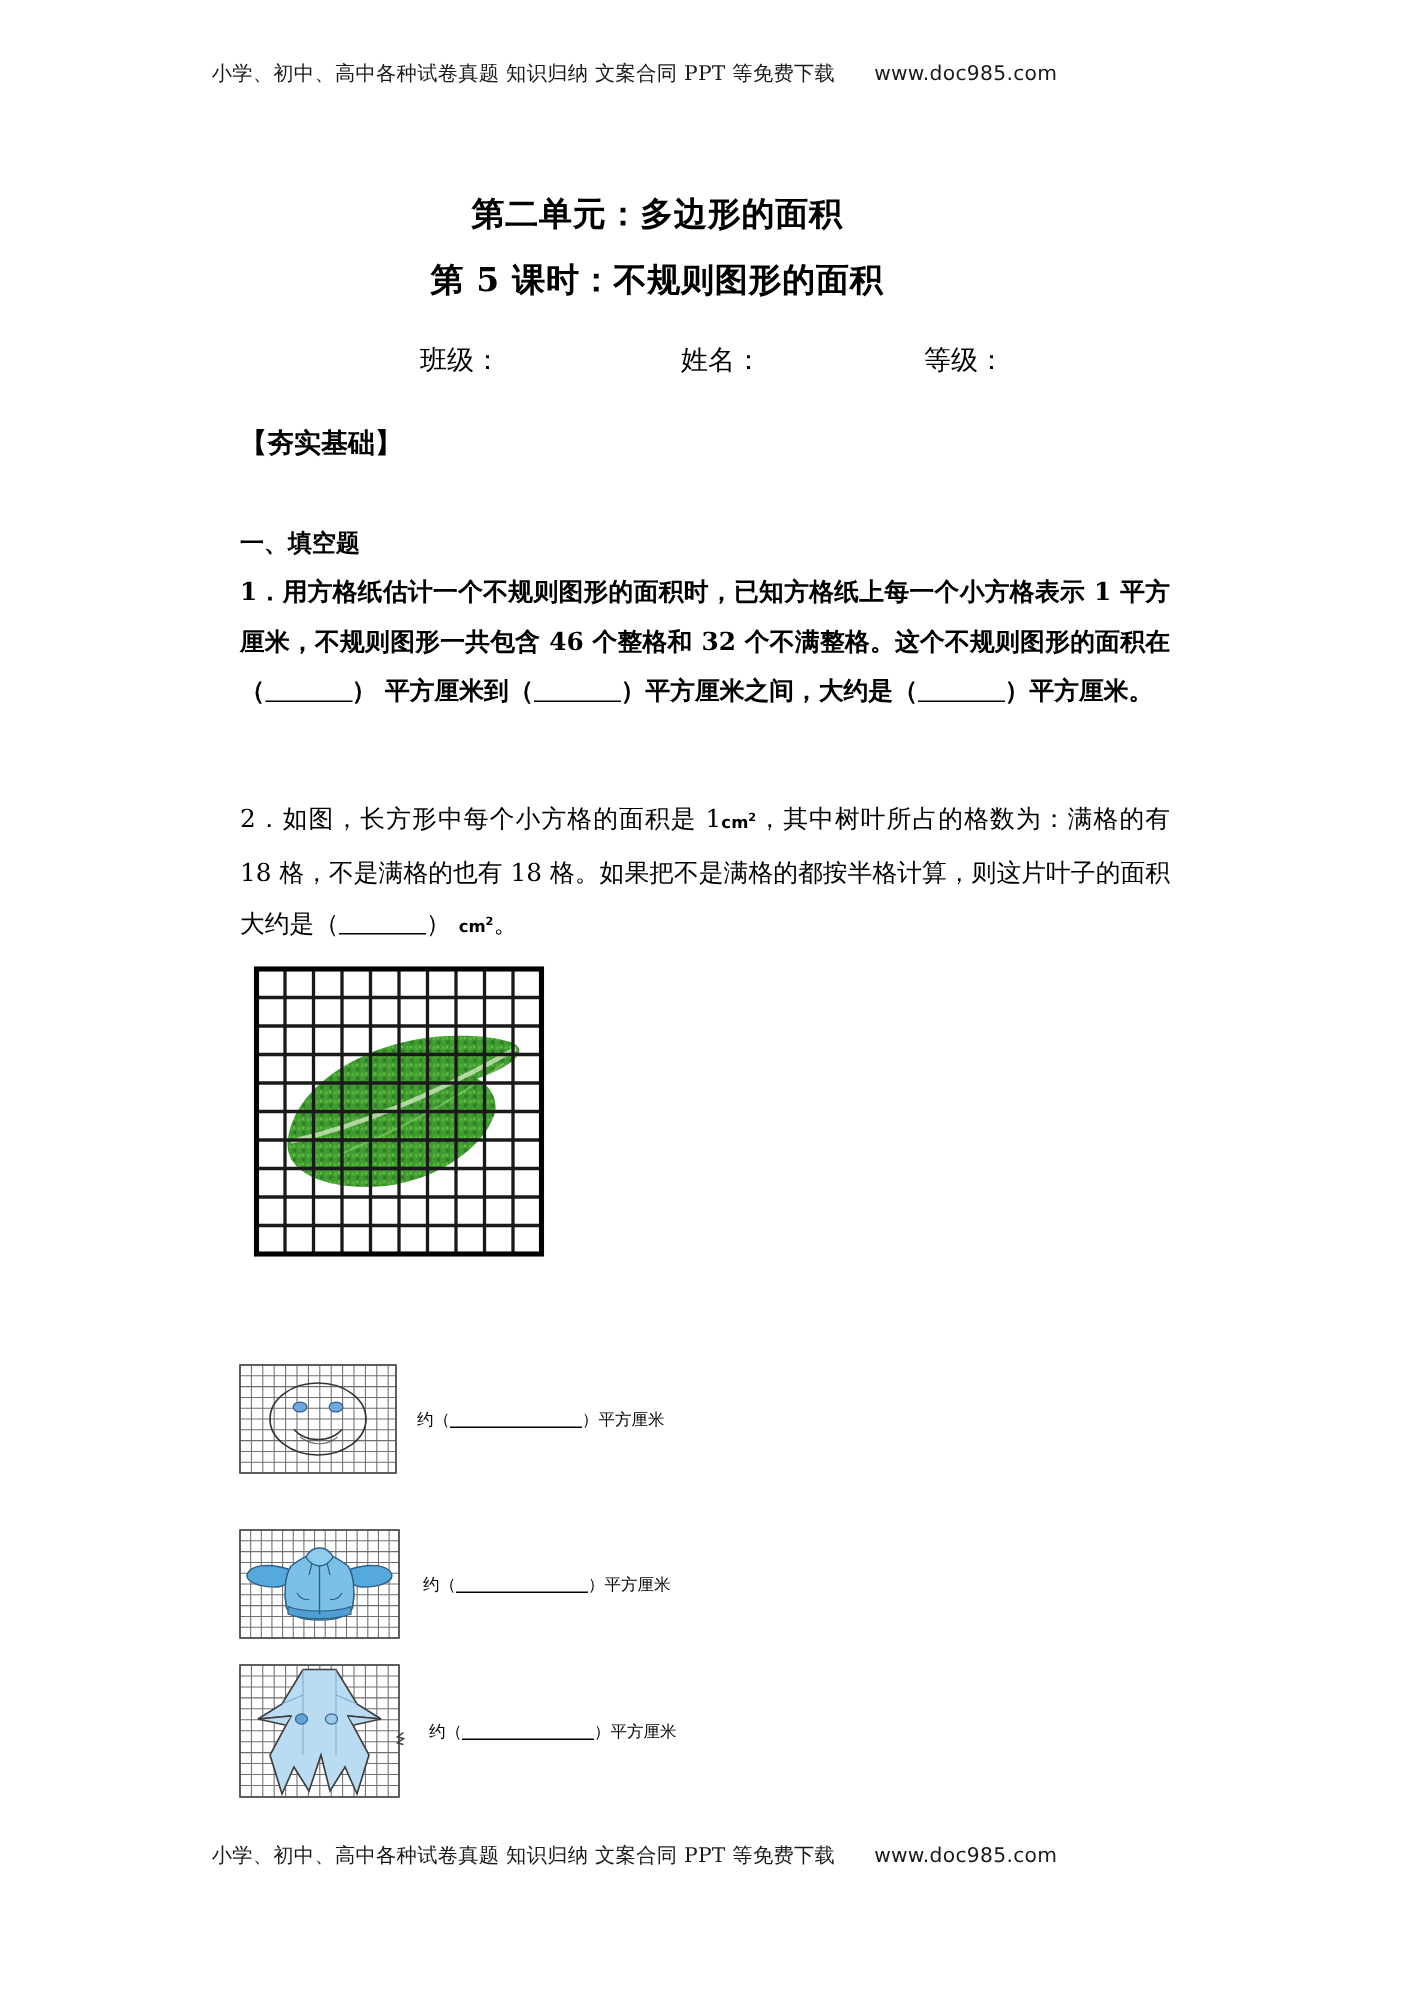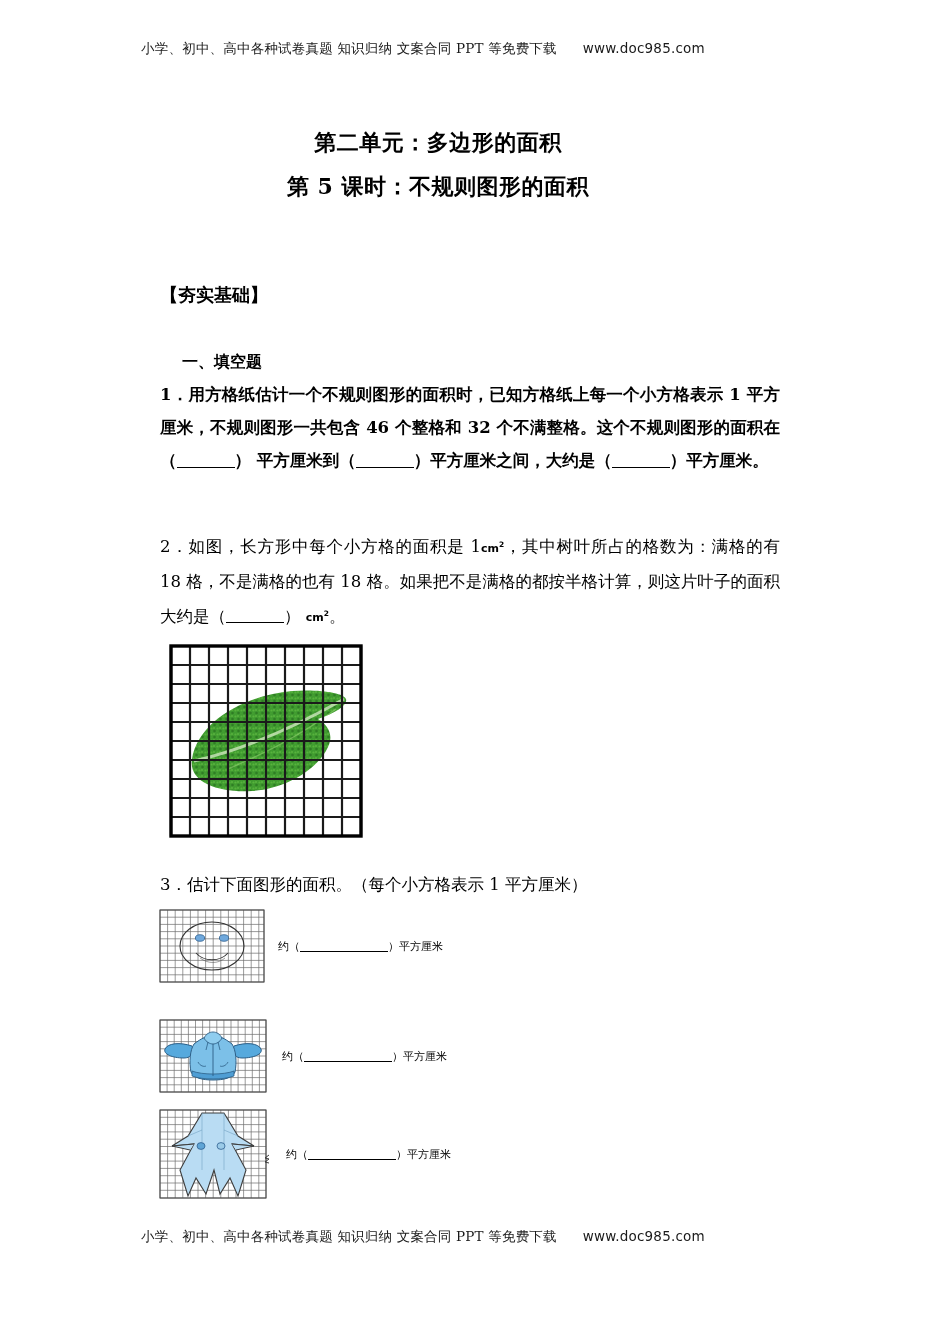--- a/index.html
+++ b/index.html
@@ -71,21 +71,21 @@
     font-size: 18px;
   }
   .st-basics { top: 283px; text-align: center; }
 
   .sub-title {
     position: absolute;
     left: 160px;
     font-weight: bold;
     font-size: 16px;
   }
-  .st-fill { top: 352px; margin-left: 22px; }
+  .st-fill { top: 352px; }
 
   
   .q-block {
     position: absolute;
     left: 160px;
     width: 620px;
     font-size: 16.5px;
     line-height: 33px;
     text-align: justify;
   }
@@ -147,20 +147,23 @@
 
 <div class="page">
 
   <div class="watermark watermark-top">
     <span>小学、初中、高中各种试卷真题 知识归纳 文案合同 PPT 等免费下载</span><span class="wm-url">www.doc985.com</span>
   </div>
 
   <div class="doc-title title-unit">第二单元：多边形的面积</div>
   <div class="doc-title title-lesson">第 5 课时：不规则图形的面积</div>
 
+  <div class="info-line">
+    <span>班级：</span><span class="gap-a"></span><span>姓名：</span><span class="gap-b"></span><span>等级：</span>
+  </div>
 
   <div class="section-title st-basics">【夯实基础】</div>
   <div class="sub-title st-fill">一、填空题</div>
 
   <div class="q-block q1">
     <span>1．</span><span>用方格纸估计一个不规则图形的面积时，已知方格纸上每一个小方格表示 1 平方厘米，不规则图形一共包含 46 个整格和 32 个不满整格。这个不规则图形的面积在（</span><span class="blank-s"></span><span>） 平方厘米到（</span><span class="blank-s"></span><span>）平方厘米之间，大约是（</span><span class="blank-s"></span><span>）平方厘米。</span>
   </div>
 
   <div class="q-block q2">
     <span>2．</span><span>如图，长方形中每个小方格的面积是 1</span><span class="unit-sup"><span>cm</span><sup>2</sup></span><span>，其中树叶所占的格数为：满格的有 18 格，不是满格的也有 18 格。如果把不是满格的都按半格计算，则这片叶子的面积大约是（</span><span class="blank-s"></span><span>）</span> <span class="unit-sup"><span>cm</span><sup>2</sup></span><span>。</span>
@@ -214,23 +217,20 @@
         <line x1="3" y1="117" x2="193" y2="117"></line>
         <line x1="3" y1="136" x2="193" y2="136"></line>
         <line x1="3" y1="155" x2="193" y2="155"></line>
         <line x1="3" y1="174" x2="193" y2="174"></line>
         <line x1="3" y1="193" x2="193" y2="193"></line>
       </g>
       <rect x="3" y="3" width="190" height="190" fill="none" stroke="#000000" stroke-width="3.4"></rect>
     </svg>
   </div>
 
-  <div class="q-block q3">
-    <span>3．</span><span>估计下面图形的面积。（每个小方格表示 1 平方厘米）</span>
-  </div>
 
   <div class="fig-row row-face">
     <svg width="108" height="76" viewBox="0 0 108 76">
       <rect x="0" y="0" width="108" height="76" fill="#ffffff"></rect>
       <g stroke="#6e6e6e" stroke-width="0.7" fill="none">
         <line x1="2" y1="2" x2="2" y2="74"></line>
           <line x1="9.6" y1="2" x2="9.6" y2="74"></line>
         <line x1="17.2" y1="2" x2="17.2" y2="74"></line>
           <line x1="24.8" y1="2" x2="24.8" y2="74"></line>
         <line x1="32.4" y1="2" x2="32.4" y2="74"></line>

